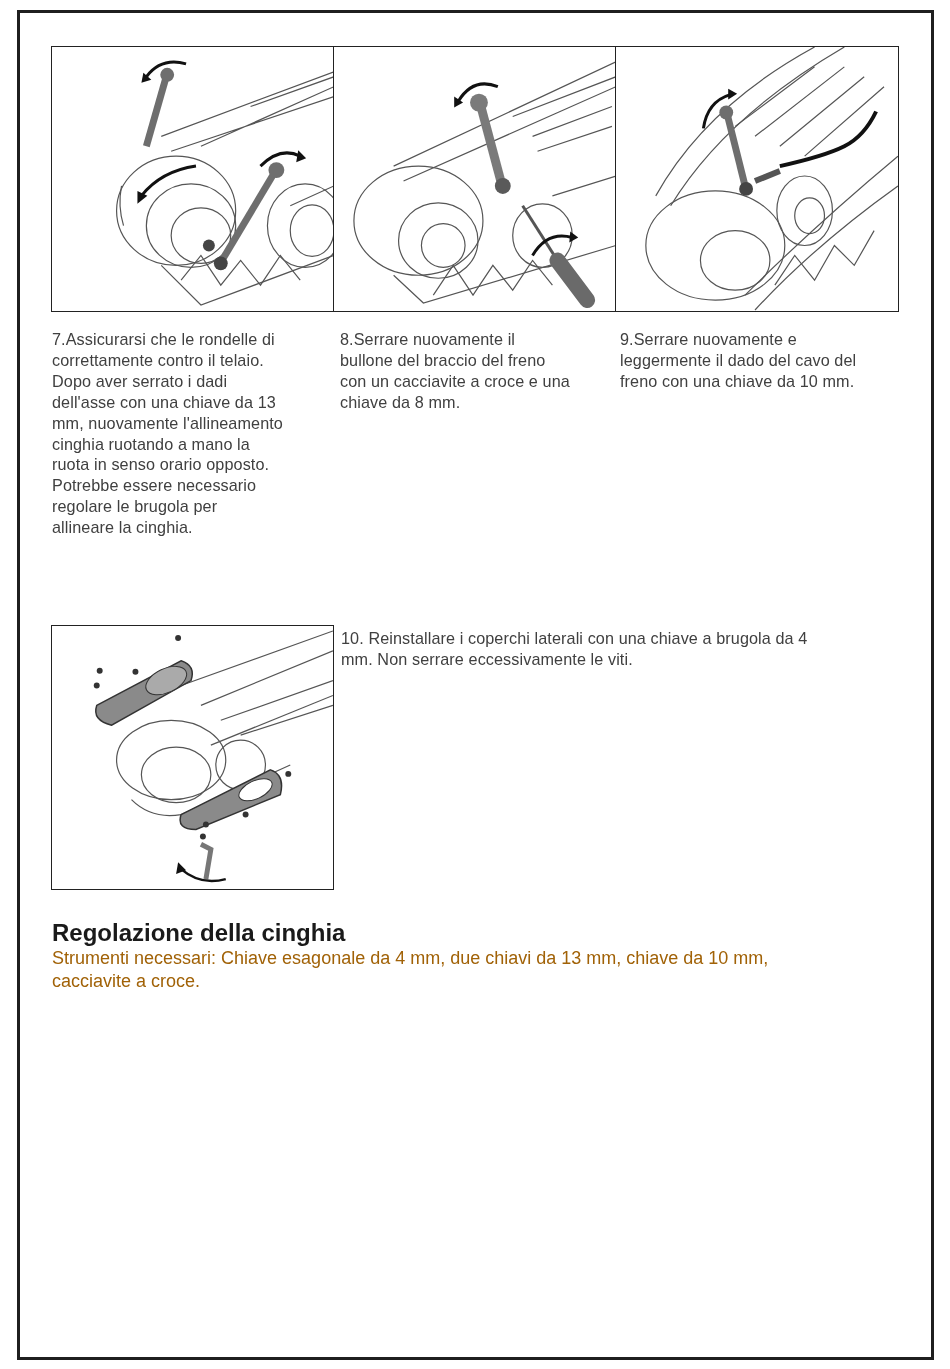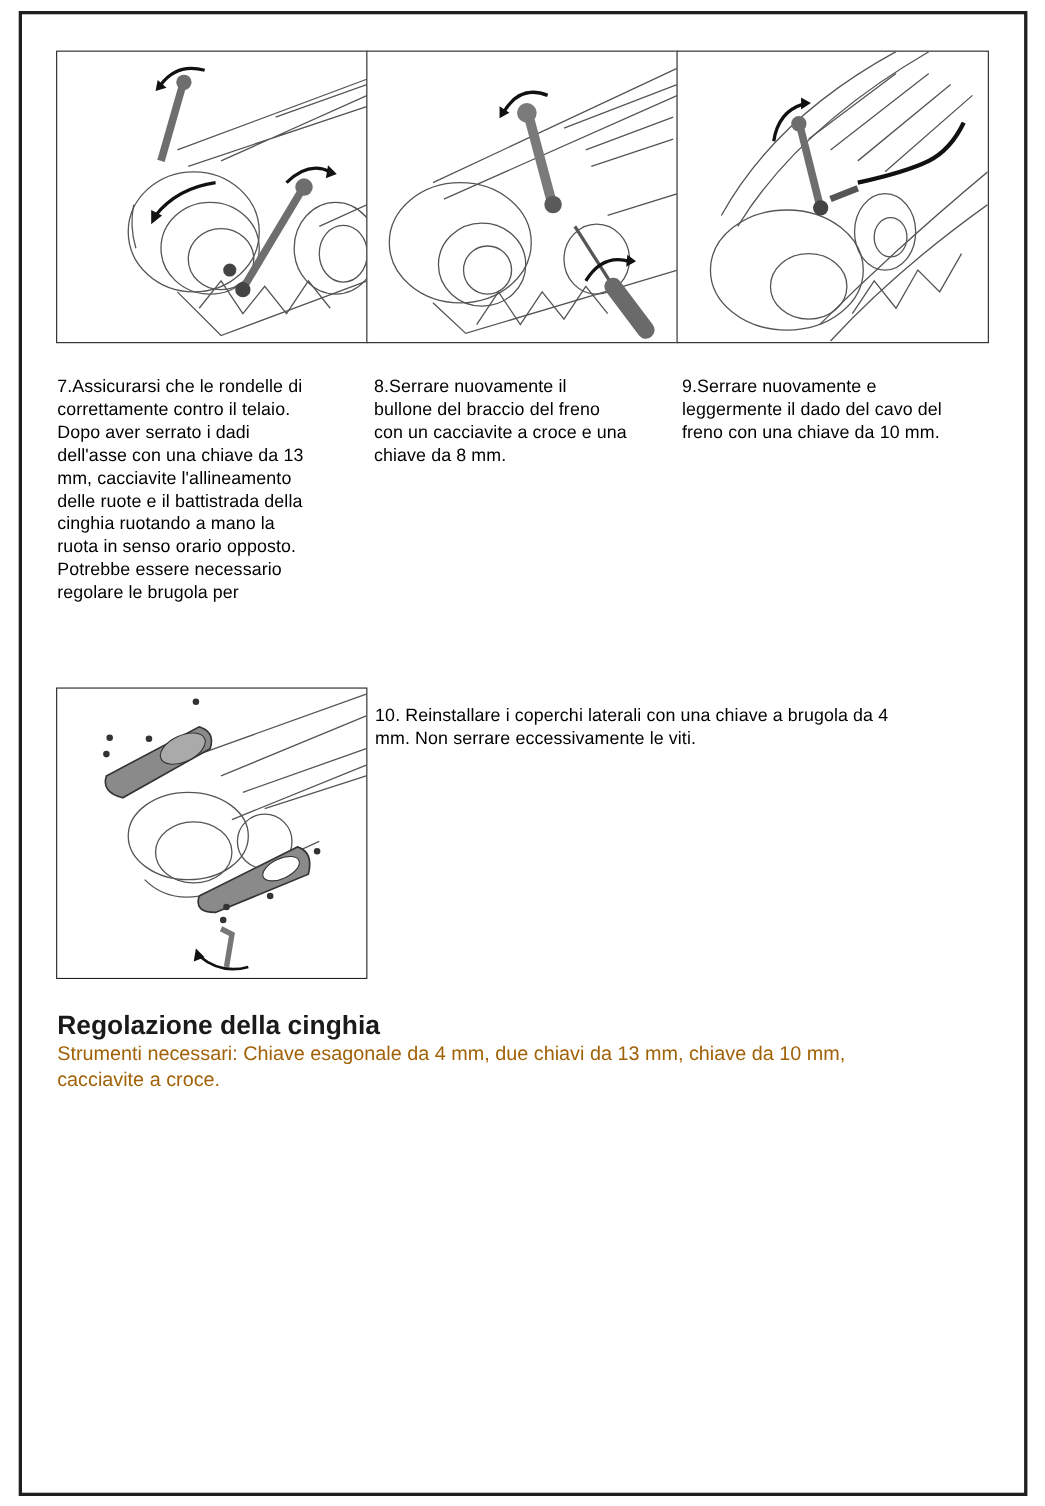--- a/index.html
+++ b/index.html
@@ -2,21 +2,21 @@
 <html><head>
 <meta charset="utf-8">
 <style>
   html, body { margin:0; padding:0; background:#ffffff; }
   body { width:950px; height:1369px; position:relative; overflow:hidden;
          font-family:"Liberation Sans", sans-serif; color:#1a1a1a; }
   .frame { position:absolute; left:17px; top:10px; width:911px; height:1344px;
            border:3px solid #1f1f1f; box-sizing:content-box; }
   .img-box { position:absolute; border:1.5px solid #222; background:#fff; overflow:hidden; box-sizing:border-box; }
   .img-box svg { position:absolute; left:0; top:0; width:100%; height:100%; }
-  .step-text { position:absolute; font-size:16.2px; line-height:20.9px; color:#000000; letter-spacing:0.1px;margin-top:12px; }
+  .step-text { position:absolute; font-size:16.2px; line-height:20.9px; color:#404040; letter-spacing:0.1px; }
   .section-title { position:absolute; left:52px; top:919px; font-size:24px; font-weight:bold;
                    text-underline-offset:3px; color:#1a1a1a; }
   .section-body { position:absolute; left:52px; top:947px; width:860px; font-size:18px; line-height:23px; color:#a16207; }
 </style>
 </head>
 <body>
 
 <div class="frame"></div>
 
 <div class="img-box" style="left:51px;top:46px;width:284px;height:266px;">
@@ -111,26 +111,26 @@
     </g>
     <polygon points="113,42 122,47 113,53" fill="#111"></polygon>
   </svg>
 </div>
 
 <div class="step-text" style="left:52px;top:329px;width:280px;">
   <div>7.Assicurarsi che le rondelle di</div>
   <div>correttamente contro il telaio.</div>
   <div>Dopo aver serrato i dadi</div>
   <div>dell'asse con una chiave da 13</div>
-  <div>mm, cacciavite l'allineamento</div>
-  <div>delle ruote e il battistrada della</div>
+  <div>mm, nuovamente l'allineamento</div>
   <div>cinghia ruotando a mano la</div>
   <div>ruota in senso orario opposto.</div>
   <div>Potrebbe essere necessario</div>
   <div>regolare le brugola per</div>
+  <div>allineare la cinghia.</div>
 </div>
 
 <div class="step-text" style="left:340px;top:329px;width:280px;">
   <div>8.Serrare nuovamente il</div>
   <div>bullone del braccio del freno</div>
   <div>con un cacciavite a croce e una</div>
   <div>chiave da 8 mm.</div>
 </div>
 
 <div class="step-text" style="left:620px;top:329px;width:290px;">

